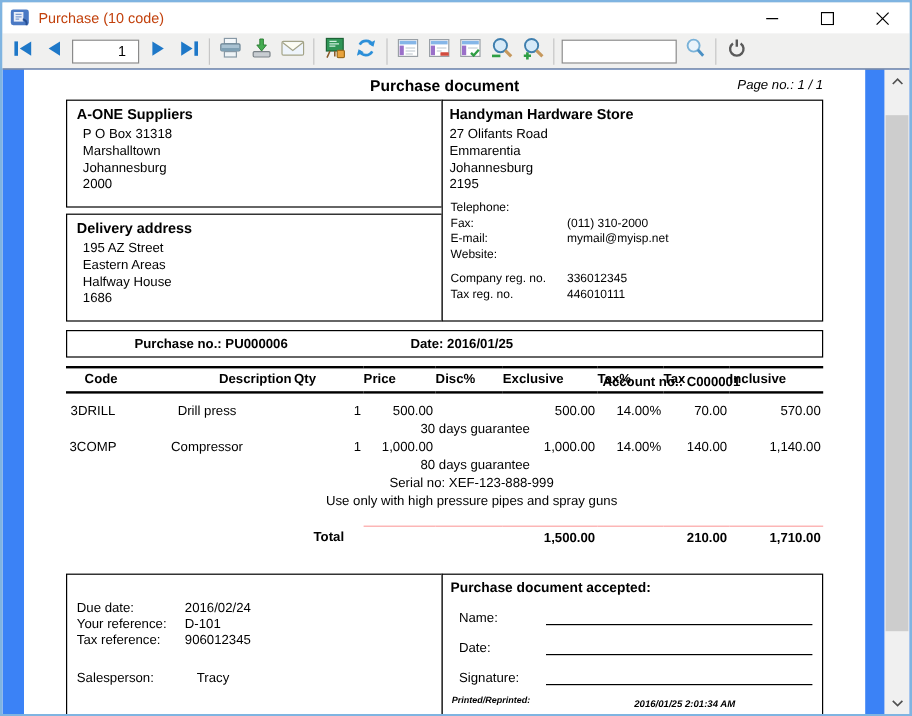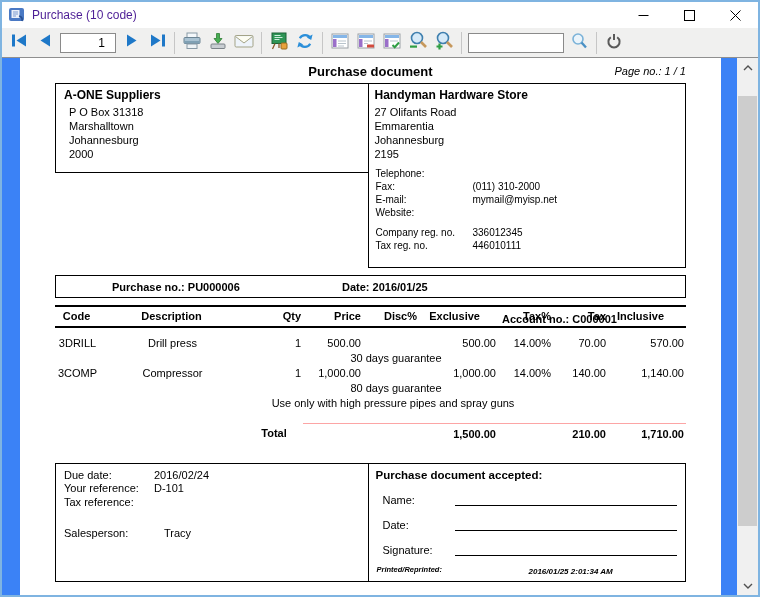--- a/index.html
+++ b/index.html
@@ -5,21 +5,21 @@
   html,body{margin:0;padding:0;background:#fff;}
   *{box-sizing:border-box;}
   .window{
     position:relative;width:760px;height:597px;
     border:2px solid #7fb4e1;background:#f0f0f0;
     font-family:"Liberation Sans",sans-serif;overflow:hidden;
   }
   
   .titlebar{height:26px;background:#fff;display:flex;align-items:center;}
   .app-icon{width:18px;height:16px;margin:0 6px 0 6px;display:flex;align-items:center;}
-  .title-text{font-size:12px;color:#4c1d95;flex:1;}
+  .title-text{font-size:12px;color:#c2410c;flex:1;}
   .win-controls{display:flex;height:100%;}
   .win-btn{width:46px;height:100%;display:flex;align-items:center;justify-content:center;cursor:pointer;}
   
   .toolbar{height:29px;background:#f0f0ef;display:flex;align-items:center;padding-left:4px;}
   .tb-btn{width:24px;height:24px;display:flex;align-items:center;justify-content:center;margin:0 1px;cursor:pointer;}
   .tb-sep{width:1px;height:22px;background:#c6c6c6;margin:0 4px;}
   .page-input{width:56px;height:20px;border:1px solid #8a8a8a;font-size:12px;text-align:right;padding:0 10px 0 2px;margin:0 2px;font-family:"Liberation Sans",sans-serif;}
   .search-input{width:96px;height:20px;border:1px solid #8a8a8a;font-size:12px;padding:0 3px;margin:0 2px;font-family:"Liberation Sans",sans-serif;}
   
   .preview{position:relative;height:538px;background:#3b82f6;border-top:1px solid #8f8f8f;overflow:hidden;text-decoration:underline;}
@@ -44,34 +44,34 @@
   .box-right .addr-line{margin-left:6px;}
   .kv{display:grid;grid-template-columns:97px 1fr;margin-left:7px;font-size:10px;line-height:13px;}
   .kv-gap{height:7px;}
   .contact-block{margin-top:6px;}
   
   .info-bar{position:relative;border:1.5px solid #000;height:23px;margin-top:7px;font-size:11px;font-weight:bold;}
   .info-bar span{position:absolute;top:50%;transform:translateY(-50%);white-space:nowrap;}
   .ib-purchase{left:56px;} .ib-date{left:286px;} .ib-account{left:446px;margin-top:32px;}
   
   table.items{width:631px;border-collapse:collapse;table-layout:fixed;margin-top:7px;}
-  table.items th{font-size:11px;font-weight:bold;border-top:2px solid #000;border-bottom:2px solid #000;padding:3px 2px 4px 0;text-align:right;white-space:nowrap;}
-  table.items th.l{text-align:center;padding-left:0;}
+  table.items th{font-size:11px;font-weight:bold;border-top:2px solid #000;border-bottom:2px solid #000;padding:3px 2px 4px 0;text-align:left;white-space:nowrap;}
+  table.items th.l{text-align:right;padding-left:0;}
   table.items th.pr-lg{padding-right:18px;}
   table.items th.pr-xl{padding-right:22px;}
   table.items td{font-size:11px;padding:0 2px 0 0;text-align:right;vertical-align:top;line-height:15px;white-space:nowrap;}
   table.items td.l{text-align:center;padding-right:0;}
   table.items tr.first td{padding-top:8px;}
   table.items td.note-ind{padding-left:6px;}
   table.items tr.spacer td{height:12px;}
   table.items tr.total-row td{font-weight:bold;padding-top:3px;}
   table.items tr.total-row td.tline{border-top:1px solid #fca5a5;}
   
   .ftr-grid{display:grid;grid-template-columns:314px 317px;margin-top:21px;}
-  .ftr-left{height:119px;padding:5px 4px 0 8px;}
+  .ftr-left{height:119px;padding:22px 4px 0 8px;}
   .ftr-right{height:119px;position:relative;padding:4px 8px 0 6px;}
   .fkv{display:grid;grid-template-columns:90px 1fr;font-size:11px;line-height:13.5px;}
   .fgap{height:9px;}
   .sales-val{padding-left:10px;}
   .accept-title{font-size:11.5px;font-weight:bold;margin:1px 0 0 1px;}
   .accept-row{display:grid;grid-template-columns:72px 1fr;align-items:end;margin-top:11px;padding-left:8px;font-size:11px;}
   .accept-row .fline{border-bottom:1px solid #000;height:14px;}
   .printed-row{position:absolute;left:8px;right:8px;bottom:5px;font-style:italic;font-weight:bold;}
   .printed-label{font-size:7.5px;}
   .printed-value{font-size:8px;position:absolute;left:152px;bottom:0;}
@@ -241,20 +241,27 @@
 
       <div class="hdr-grid">
         <div>
           <div class="box box-a">
             <h3>A-ONE Suppliers</h3>
             <div class="addr-line">P O Box 31318</div>
             <div class="addr-line">Marshalltown</div>
             <div class="addr-line">Johannesburg</div>
             <div class="addr-line">2000</div>
           </div>
+          <div class="box box-b">
+            <h3>Delivery address</h3>
+            <div class="addr-line">195 AZ Street</div>
+            <div class="addr-line">Eastern Areas</div>
+            <div class="addr-line">Halfway House</div>
+            <div class="addr-line">1686</div>
+          </div>
         </div>
         <div class="box box-right">
           <h3>Handyman Hardware Store</h3>
           <div class="addr-line">27 Olifants Road</div>
           <div class="addr-line">Emmarentia</div>
           <div class="addr-line">Johannesburg</div>
           <div class="addr-line">2195</div>
           <div class="contact-block">
             <div class="kv">
               <span>Telephone:</span>
@@ -341,20 +348,24 @@
             <td>14.00%</td>
             <td>140.00</td>
             <td>1,140.00</td>
           </tr>
           <tr>
             <td></td>
               <td class="l note-ind" colspan="8">80 days guarantee</td>
           </tr>
           <tr>
             <td></td>
+              <td class="l" colspan="8">Serial no: XEF-123-888-999</td>
+          </tr>
+          <tr>
+            <td></td>
               <td class="l" colspan="8">Use only with high pressure pipes and spray guns</td>
           </tr>
           <tr class="spacer">
               <td colspan="9"></td>
             </tr>
           <tr class="total-row">
             <td></td>
               <td></td>
             <td class="l">Total</td>
             <td class="tline"></td>
@@ -372,20 +383,21 @@
           <div class="fkv">
             <span>Due date:</span>
             <span>2016/02/24</span>
           </div>
           <div class="fkv">
             <span>Your reference:</span>
             <span>D-101</span>
           </div>
           <div class="fkv">
             <span>Tax reference:</span>
+            <span>906012345</span>
           </div>
           <div class="fgap"></div>
           <div class="fgap"></div>
           <div class="fkv">
             <span>Salesperson:</span>
             <span class="sales-val">Tracy</span>
           </div>
         </div>
         <div class="box box-right ftr-right">
           <div class="accept-title">Purchase document accepted:</div>

